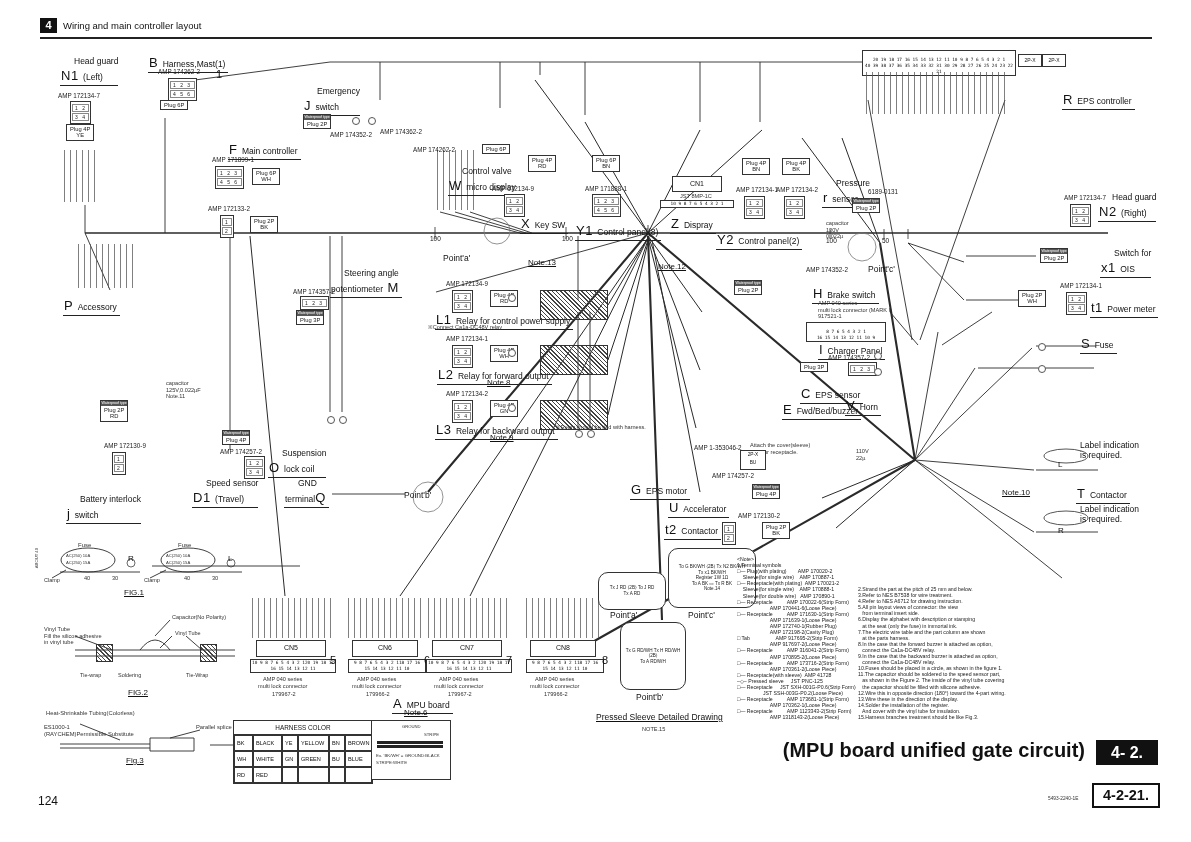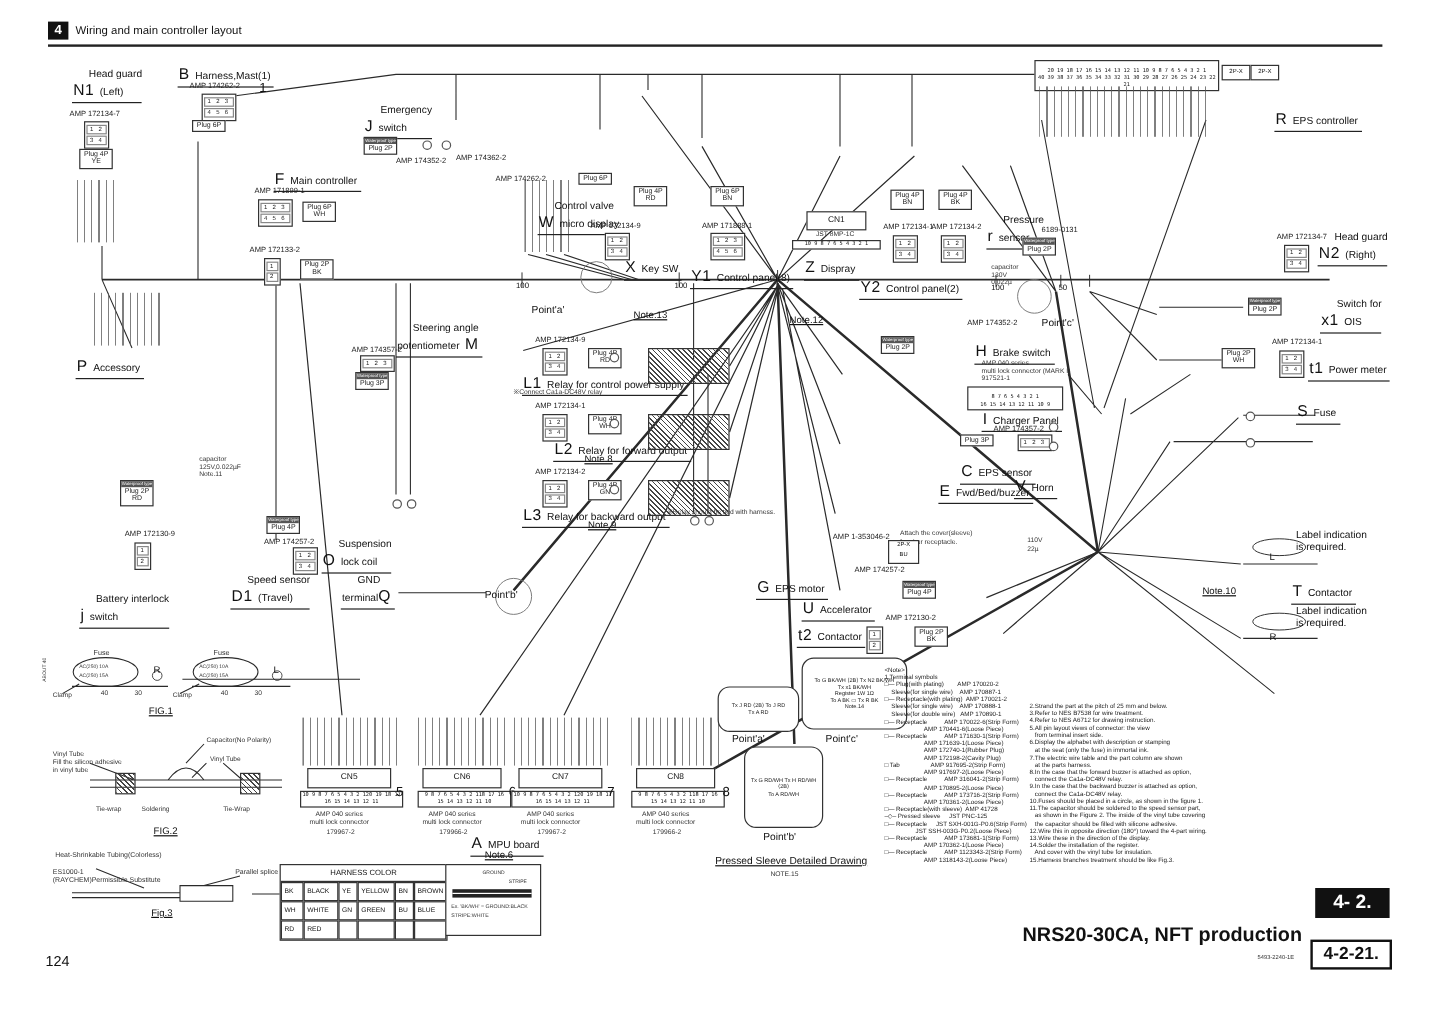--- a/index.html
+++ b/index.html
@@ -291,21 +291,21 @@
   <div class="tiny" style="left:428px;top:324px;">※Connect Ca1a-DC48V relay</div>
   <div class="hatch" style="left:540px;top:290px;width:66px;height:28px;"></div>
 
   <div class="part" style="left:446px;top:335px;">AMP 172134-1</div>
   <div class="pinbox" style="left:452px;top:345px;">
     <span>1 2</span>
       <span>3 4</span>
   </div>
   <div class="plug" style="left:490px;top:345px;">Plug 4P
 WH</div>
-  <div class="comp" style="left:461px;top:365px;">
+  <div class="comp" style="left:437px;top:365px;">
     <span class="lt">L2</span> <span class="nm">Relay for forward output</span>
   </div>
   <div class="note underl" style="left:487px;top:378px;">Note.8</div>
   <div class="hatch" style="left:540px;top:345px;width:66px;height:28px;"></div>
 
   <div class="part" style="left:446px;top:390px;">AMP 172134-2</div>
   <div class="pinbox" style="left:452px;top:400px;">
     <span>1 2</span>
       <span>3 4</span>
   </div>
@@ -617,20 +617,20 @@
 10.Fuses should be placed in a circle, as shown in the figure 1.
 11.The capacitor should be soldered to the speed sensor part,
    as shown in the Figure 2. The inside of the vinyl tube covering
    the capacitor should be filled with silicone adhesive.
 12.Wire this in opposite direction (180°) toward the 4-part wiring.
 13.Wire these in the direction of the display.
 14.Solder the installation of the register.
    And cover with the vinyl tube for insulation.
 15.Harness branches treatment should be like Fig.3.</div>
 
+  <div class="title1" style="left:590px;top:739px;width:495px;">(MPU board unified gate circuit)</div>
   <div class="badgeblk" style="left:1096px;top:740px;width:62px;height:25px;line-height:25px;">4- 2.</div>
-  <div class="title3" style="left:640px;top:770px;width:445px;">NRS20-30CA, NFT production</div>
   <div class="refbox" style="left:1092px;top:767px;width:64px;height:21px;line-height:21px;margin-top:16px;">4-2-21.</div>
   <div class="tiny" style="left:1048px;top:796px;font-size:4.8px;">5493-2240-1E</div>
 
   <div class="lbl" style="left:38px;top:794px;font-size:12px;">124</div>
 
 </div>
 
 </body></html>

